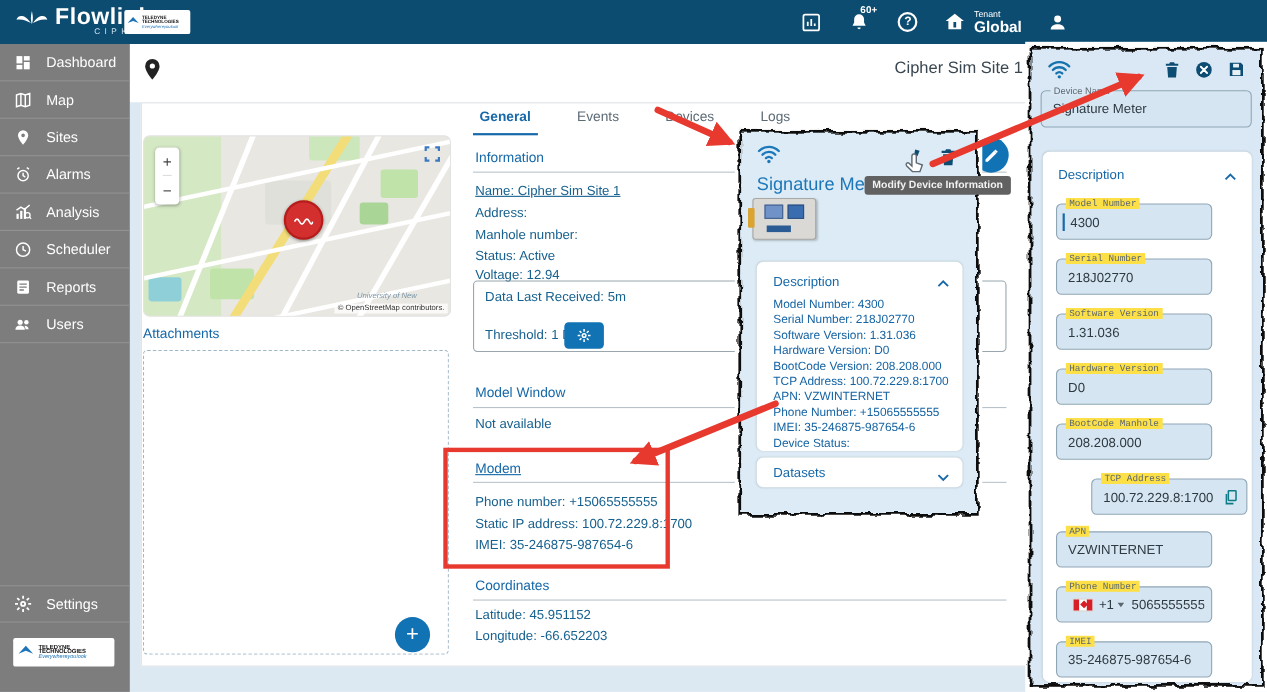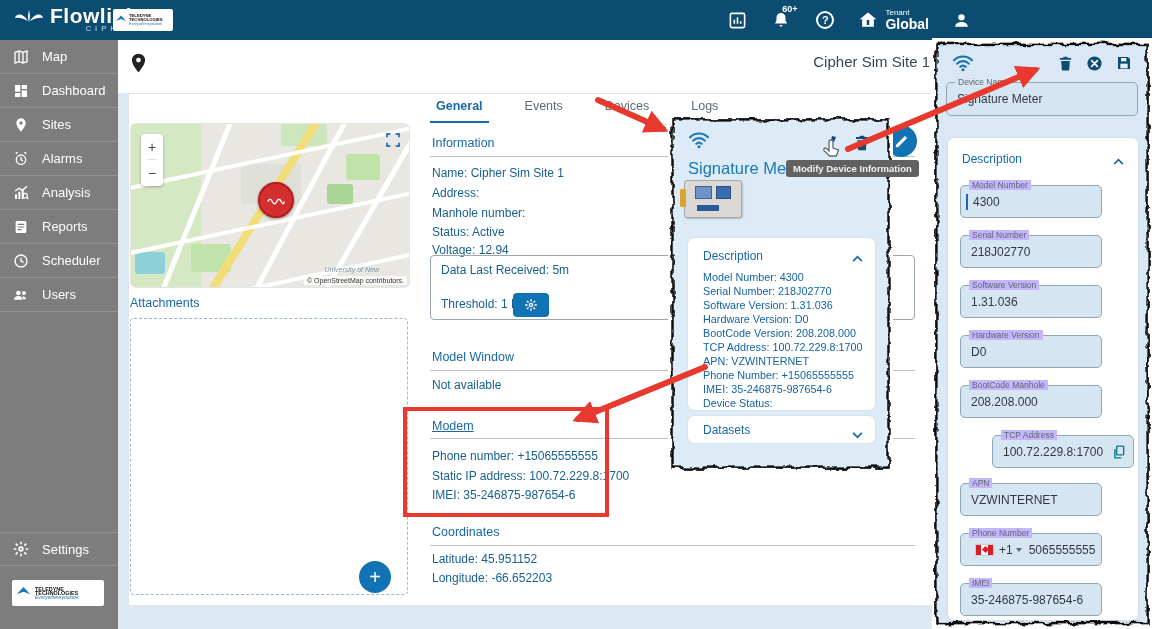--- a/index.html
+++ b/index.html
@@ -114,21 +114,21 @@
   .ed-icons { position:absolute; right:20px; top:17px; display:flex; gap:13px; }
   .ed-icons span { cursor:pointer; }
   .field { position:absolute; border:1px solid #8fa6b5; border-radius:5px; background:#d6e5f2; }
   .field-label { position:absolute; top:-6px; left:8px; font-size:8.5px; color:#5c6870; padding:0 3px; background:#d9e8f4; white-space:nowrap; }
   .field-value { position:absolute; left:10px; top:0; right:6px; height:100%; display:flex; align-items:center;
       font-size:12px; color:#2e3a42; white-space:nowrap; overflow:hidden; }
   .devname-field { left:14px; top:44px; width:192px; height:34px; }
   .ed-card { position:absolute; left:16px; top:100px; width:190px; height:482px; background:#fff; border-radius:6px;
       box-shadow:0 0 2px rgba(0,0,0,.12); }
   .ed-card .field { left:12px; width:142px; height:33px; }
-  .ed-card .field-label { background:#c4b5fd; }
+  .ed-card .field-label { background:#fde047;font-family:Liberation Mono, monospace; }
   .ed-head { position:absolute; left:14px; top:14px; font-size:12px; color:#1668a8; }
   .ed-chev { position:absolute; right:14px; top:13px; }
   .caret { position:absolute; left:5px; top:8px; width:1.5px; height:16px; background:#1769aa; }
   .copy-ic { position:absolute; right:8px; top:9px; }
   .flag { width:19px; height:12px; position:relative; background:#fff; border:1px solid #ccc; margin-right:5px; flex:0 0 auto; }
   .flag:before, .flag:after { content:""; position:absolute; top:0; width:5px; height:100%; background:#d61f26; }
   .flag:before { left:0; } .flag:after { right:0; }
   .flag .leaf { position:absolute; left:7px; top:2.5px; width:5px; height:5px; background:#d61f26; transform:rotate(45deg); }
   .dial { font-size:12px; color:#2e3a42; margin-right:3px; }
   .dd-caret { width:0; height:0; border-left:3.5px solid transparent; border-right:3.5px solid transparent;
@@ -208,34 +208,34 @@
         <svg width="19" height="19" viewBox="0 0 24 24" fill="#fff">
           <circle cx="12" cy="8" r="4"></circle>
             <path d="M4 20c0-4 4-6 8-6s8 2 8 6z"></path>
         </svg>
       </div>
     </div>
   </div>
 
   <div class="sidebar">
     <div class="side-item">
-      <svg width="16" height="16" viewBox="0 0 24 24" fill="none" stroke="#fff" stroke-width="2">
-          <path d="M3 5l6-2 6 2 6-2v16l-6 2-6-2-6 2z"></path>
-          <path d="M9 3v16M15 5v16"></path>
-        </svg>
-      <span>Map</span>
-    </div>
-    <div class="side-item">
       <svg width="16" height="16" viewBox="0 0 24 24" fill="#fff">
           <rect x="3" y="3" width="8" height="10"></rect>
           <rect x="13" y="3" width="8" height="6"></rect>
           <rect x="3" y="15" width="8" height="6"></rect>
           <rect x="13" y="11" width="8" height="10"></rect>
         </svg>
       <span>Dashboard</span>
+    </div>
+    <div class="side-item">
+      <svg width="16" height="16" viewBox="0 0 24 24" fill="none" stroke="#fff" stroke-width="2">
+          <path d="M3 5l6-2 6 2 6-2v16l-6 2-6-2-6 2z"></path>
+          <path d="M9 3v16M15 5v16"></path>
+        </svg>
+      <span>Map</span>
     </div>
     <div class="side-item">
       <svg width="16" height="16" viewBox="0 0 24 24" fill="#fff">
           <path d="M12 2a7 7 0 0 0-7 7c0 5 7 13 7 13s7-8 7-13a7 7 0 0 0-7-7zm0 9.5A2.5 2.5 0 1 1 12 6.5a2.5 2.5 0 0 1 0 5z"></path>
         </svg>
       <span>Sites</span>
     </div>
     <div class="side-item">
       <svg width="16" height="16" viewBox="0 0 24 24" fill="none" stroke="#fff" stroke-width="2">
           <circle cx="12" cy="13" r="7"></circle>
@@ -248,32 +248,32 @@
           <rect x="3" y="14" width="3" height="7"></rect>
           <rect x="8" y="10" width="3" height="11"></rect>
           <rect x="13" y="6" width="3" height="15"></rect>
           <path d="M3 9l6-4 5 3 7-6" stroke="#fff" stroke-width="2" fill="none"></path>
           <circle cx="18" cy="16" r="3.5" fill="none" stroke="#fff" stroke-width="1.8"></circle>
           <path d="M20.5 18.5L23 21" stroke="#fff" stroke-width="1.8"></path>
         </svg>
       <span>Analysis</span>
     </div>
     <div class="side-item">
+      <svg width="16" height="16" viewBox="0 0 24 24" fill="none" stroke="#fff" stroke-width="2">
+          <circle cx="12" cy="12" r="9"></circle>
+          <path d="M12 7v5l4 2"></path>
+        </svg>
+      <span>Scheduler</span>
+    </div>
+    <div class="side-item">
       <svg width="16" height="16" viewBox="0 0 24 24" fill="#fff">
           <rect x="4" y="3" width="16" height="18" rx="2"></rect>
           <path d="M7 8h10M7 12h10M7 16h6" stroke="#7d7d7d" stroke-width="1.8"></path>
         </svg>
       <span>Reports</span>
-    </div>
-    <div class="side-item">
-      <svg width="16" height="16" viewBox="0 0 24 24" fill="none" stroke="#fff" stroke-width="2">
-          <circle cx="12" cy="12" r="9"></circle>
-          <path d="M12 7v5l4 2"></path>
-        </svg>
-      <span>Scheduler</span>
     </div>
     <div class="side-item">
       <svg width="16" height="16" viewBox="0 0 24 24" fill="#fff">
           <circle cx="8" cy="9" r="3.5"></circle>
           <circle cx="16.5" cy="9" r="3"></circle>
           <path d="M1.5 19c0-3.5 3-5.5 6.5-5.5s6.5 2 6.5 5.5zM14 13.8c3 0 5.5 1.8 5.5 4.7h-4"></path>
         </svg>
       <span>Users</span>
     </div>
 
@@ -342,21 +342,21 @@
     <div class="map-place">University of New</div>
     <div class="map-attr">© OpenStreetMap contributors.</div>
   </div>
 
   <div class="attach-label">Attachments</div>
   <div class="attach-box"></div>
   <div class="plus-btn">+</div>
 
   <div class="sec-head" style="top:136px;">Information</div>
   <div class="sec-line" style="top:156px;"></div>
-  <div class="info-row" style="top:166px;">Name: Cipher Sim Site 1</div>
+  <div class="info-row" style="top:166px;text-decoration:underline;">Name: Cipher Sim Site 1</div>
   <div class="info-row" style="top:186px;">Address:</div>
   <div class="info-row" style="top:206px;">Manhole number:</div>
   <div class="info-row" style="top:225px;">Status: Active</div>
   <div class="info-row" style="top:243px;">Voltage: 12.94</div>
   <div class="dlr-box">
     <div class="dlr-text">Data Last Received: 5m</div>
     <div class="thr-text">Threshold: 1 DAYS</div>
     <div class="gear-btn">
       <svg width="14" height="14" viewBox="0 0 24 24" fill="#fff">
           <path d="M12 8a4 4 0 1 0 0 8 4 4 0 0 0 0-8zm0 2.5A1.5 1.5 0 1 1 12 13.5 1.5 1.5 0 0 1 12 10.5z"></path>

